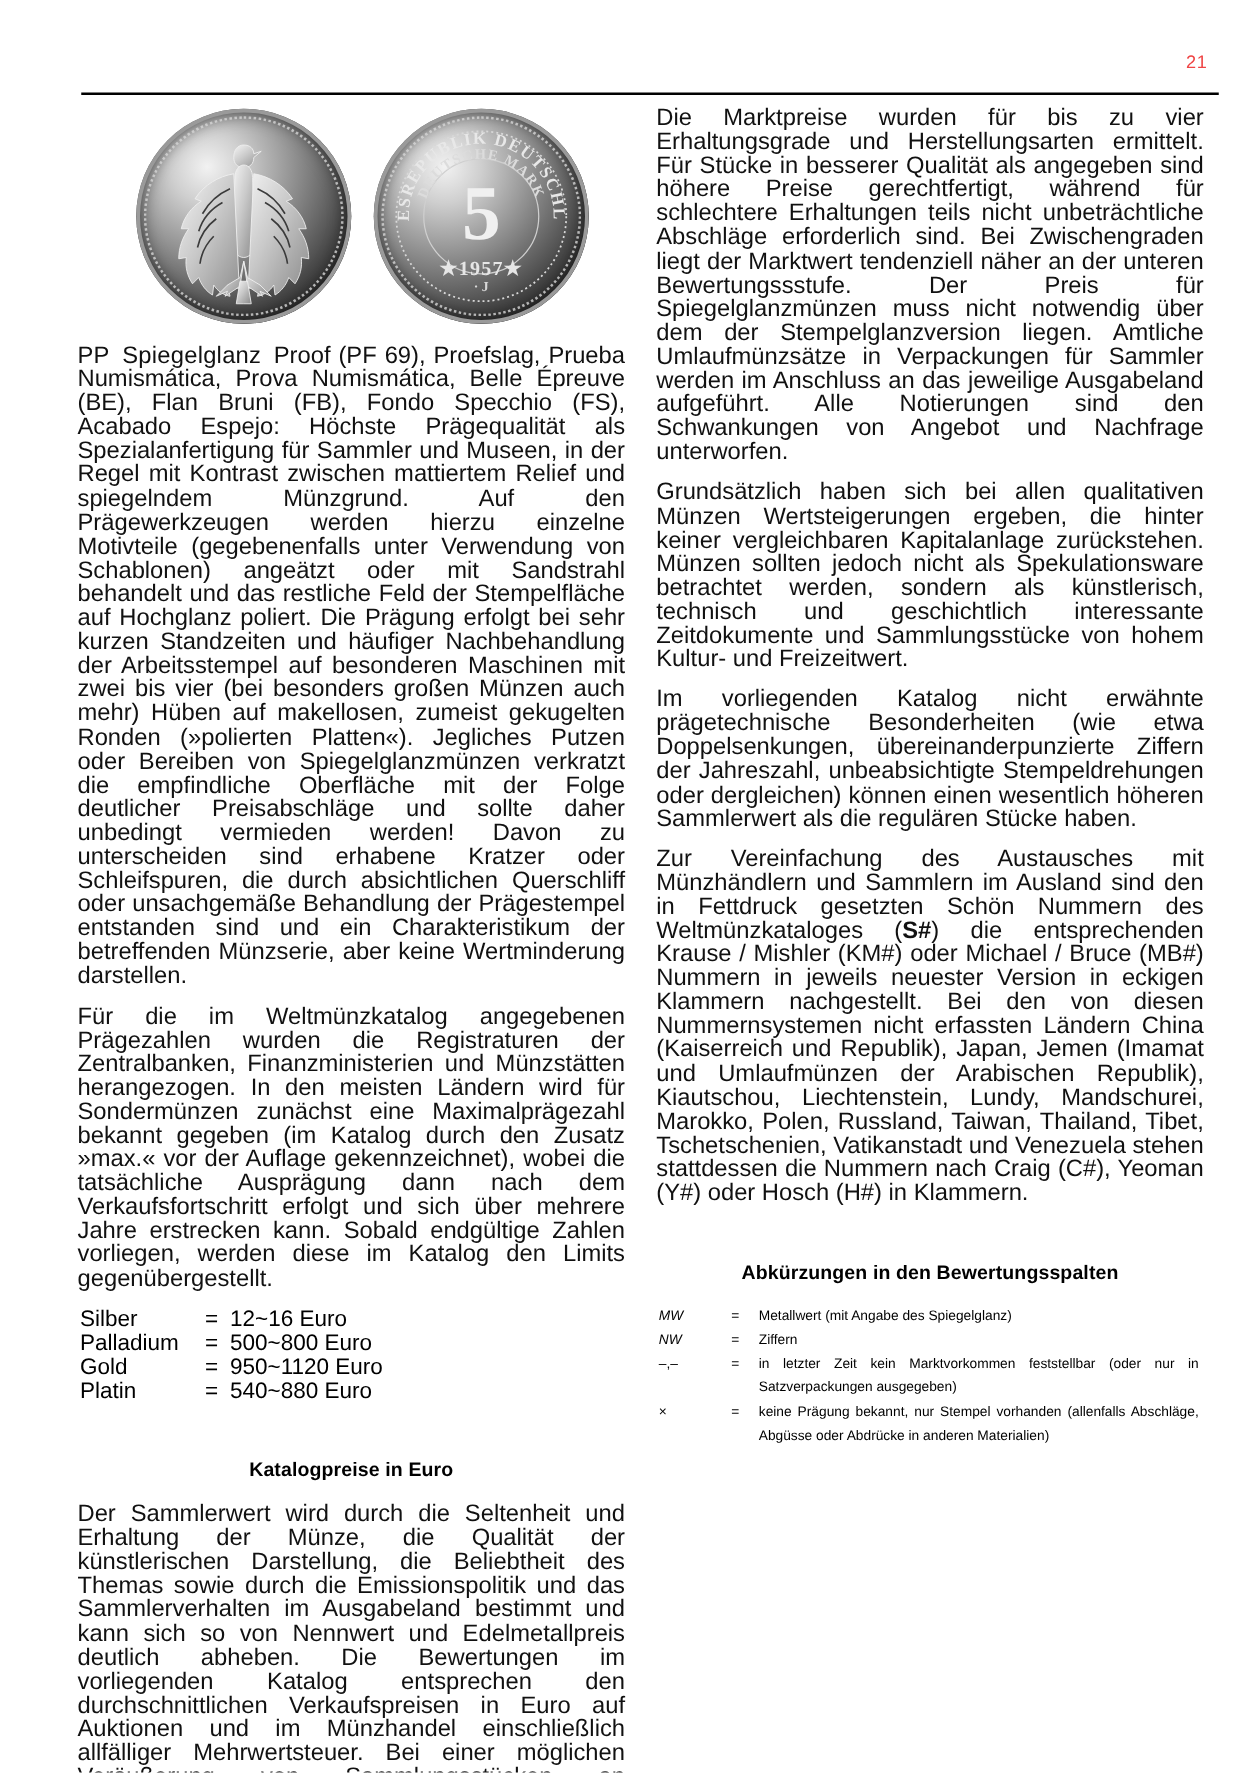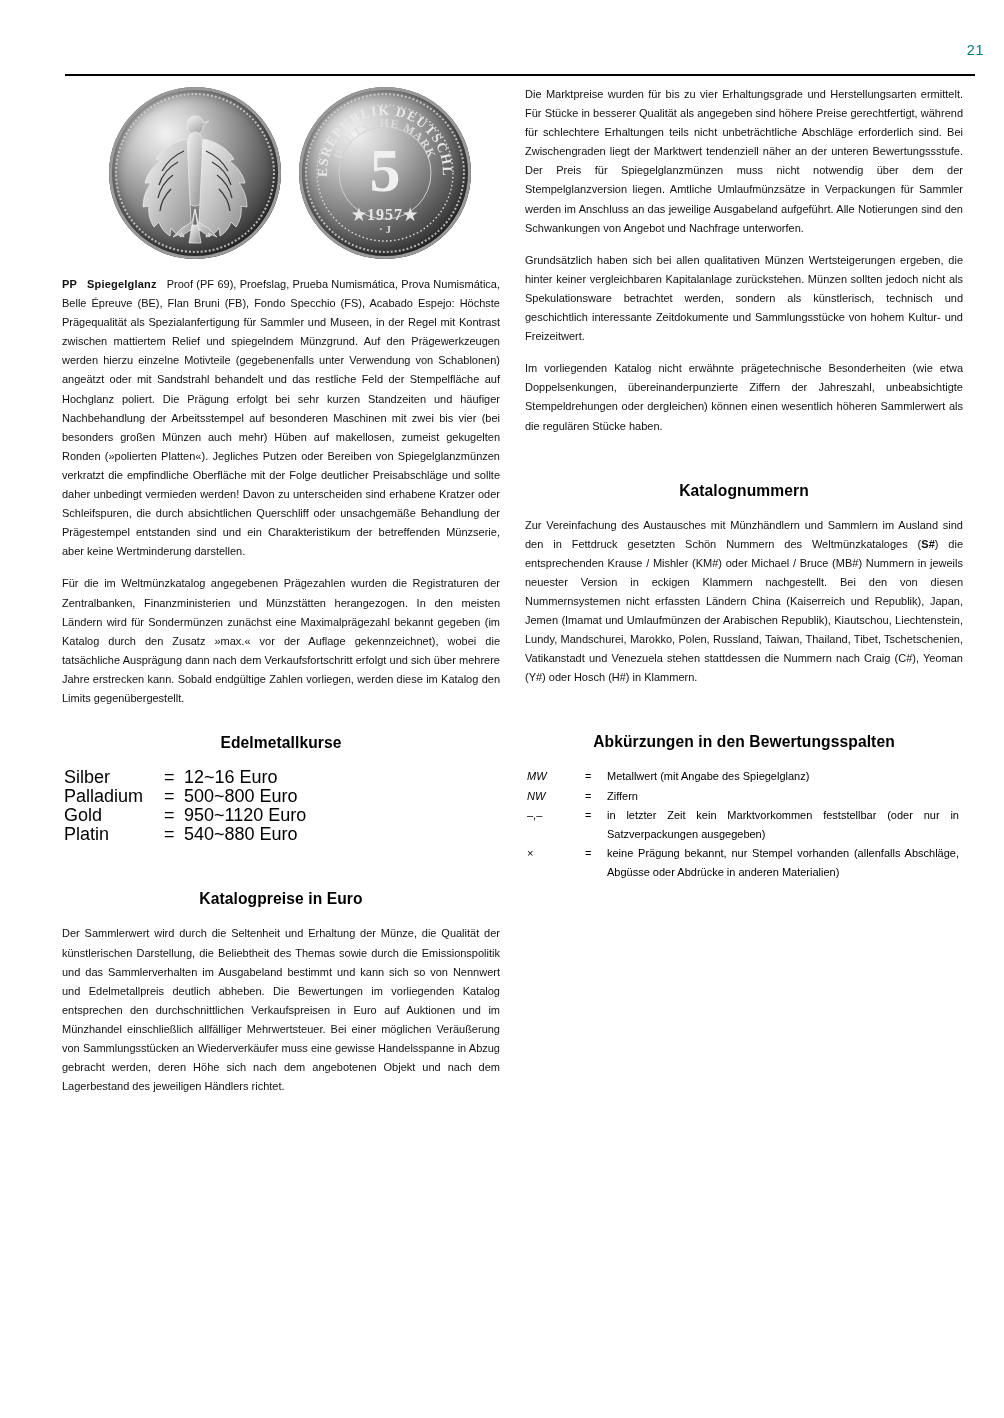--- a/index.html
+++ b/index.html
@@ -18,24 +18,24 @@
 
   .page {
     position: absolute;
     inset: 0;
   }
 
   
   .folio {
     position: absolute;
     top: 42px;
-    right: 20px;
+    right: 38px;
     font-size: 14.5px;
     letter-spacing: 0.5px;
-    color: #0f766e;
+    color: #ef4444;
   }
   .header-rule {
     position: absolute;
     top: 74px;
     left: 65px;
     width: 910px;
     height: 2px;
     background: #000000;
   }
 
@@ -79,31 +79,31 @@
     position: absolute;
     inset: 12px;
     border-radius: 50%;
     overflow: hidden;
   }
   .coin svg { display:block; width:100%; height:100%; }
 
   
   p.body {
     margin: 0 0 13px 0;
-    font-size: 11px;
+    font-size: 19px;
     line-height: 19.1px;
     text-align: justify;
     text-justify: inter-word;
     hyphens: manual;
     color: #111;
   }
   p.body:last-child { margin-bottom: 0; }
 
   .lead-term {
-    font-weight: bold;
+    font-weight: normal;
     letter-spacing: .2px;
   }
   .lead-gap { display: inline-block; width: 10px; }
 
   h2.section {
     font-size: 15.6px;
     font-weight: bold;
     text-align: center;
     margin: 26px 0 16px 0;
     letter-spacing: .1px;
@@ -206,21 +206,20 @@
           </svg>
         </div>
       </div>
 
     </div>
 
     <p class="body"><span class="lead-term">PP</span><span class="lead-gap"></span><span class="lead-term">Spiegelglanz</span><span class="lead-gap"></span><span>Proof (PF 69), Proefslag, Prueba Numismática, Prova Numismática, Belle Épreuve (BE), Flan Bruni (FB), Fondo Specchio (FS), Acabado Espejo: Höchste Prägequalität als Spezialanfertigung für Sammler und Museen, in der Regel mit Kontrast zwischen mattiertem Relief und spiegelndem Münzgrund. Auf den Prägewerkzeugen werden hierzu einzelne Motivteile (gegebenenfalls unter Verwendung von Schablonen) angeätzt oder mit Sandstrahl behandelt und das restliche Feld der Stempelfläche auf Hochglanz poliert. Die Prägung erfolgt bei sehr kurzen Standzeiten und häufiger Nachbehandlung der Arbeitsstempel auf besonderen Maschinen mit zwei bis vier (bei besonders großen Münzen auch mehr) Hüben auf makellosen, zumeist gekugelten Ronden (»polierten Platten«). Jegliches Putzen oder Bereiben von Spiegelglanzmünzen verkratzt die empfindliche Oberfläche mit der Folge deutlicher Preisabschläge und sollte daher unbedingt vermieden werden! Davon zu unterscheiden sind erhabene Kratzer oder Schleifspuren, die durch absichtlichen Querschliff oder unsachgemäße Behandlung der Prägestempel entstanden sind und ein Charakteristikum der betreffenden Münzserie, aber keine Wertminderung darstellen.</span></p>
 
     <p class="body">Für die im Weltmünzkatalog angegebenen Prägezahlen wurden die Registraturen der Zentralbanken, Finanzministerien und Münzstätten herangezogen. In den meisten Ländern wird für Sondermünzen zunächst eine Maximalprägezahl bekannt gegeben (im Katalog durch den Zusatz »max.« vor der Auflage gekennzeichnet), wobei die tatsächliche Ausprägung dann nach dem Verkaufsfortschritt erfolgt und sich über mehrere Jahre erstrecken kann. Sobald endgültige Zahlen vorliegen, werden diese im Katalog den Limits gegenübergestellt.</p>
 
-    <h2 class="section">Edelmetallkurse</h2>
 
     <table class="kv">
       <tbody>
         <tr>
           <td class="k">Silber</td>
           <td class="eq">=</td>
           <td class="v">12~16 Euro</td>
         </tr>
         <tr>
           <td class="k">Palladium</td>
@@ -244,21 +243,20 @@
     <p class="body">Der Sammlerwert wird durch die Seltenheit und Erhaltung der Münze, die Qualität der künstlerischen Darstellung, die Beliebtheit des Themas sowie durch die Emissionspolitik und das Sammlerverhalten im Ausgabeland bestimmt und kann sich so von Nennwert und Edelmetallpreis deutlich abheben. Die Bewertungen im vorliegenden Katalog entsprechen den durchschnittlichen Verkaufspreisen in Euro auf Auktionen und im Münzhandel einschließlich allfälliger Mehrwertsteuer. Bei einer möglichen Veräußerung von Sammlungsstücken an Wiederverkäufer muss eine gewisse Handelsspanne in Abzug gebracht werden, deren Höhe sich nach dem angebotenen Objekt und nach dem Lagerbestand des jeweiligen Händlers richtet.</p>
 
   </div>
 
   <div class="col col-right">
 
     <p class="body">Die Marktpreise wurden für bis zu vier Erhaltungsgrade und Herstellungsarten ermittelt. Für Stücke in besserer Qualität als angegeben sind höhere Preise gerechtfertigt, während für schlechtere Erhaltungen teils nicht unbeträchtliche Abschläge erforderlich sind. Bei Zwischengraden liegt der Marktwert tendenziell näher an der unteren Bewertungssstufe. Der Preis für Spiegelglanzmünzen muss nicht notwendig über dem der Stempelglanzversion liegen. Amtliche Umlaufmünzsätze in Verpackungen für Sammler werden im Anschluss an das jeweilige Ausgabeland aufgeführt. Alle Notierungen sind den Schwankungen von Angebot und Nachfrage unterworfen.</p>
     <p class="body">Grundsätzlich haben sich bei allen qualitativen Münzen Wertsteigerungen ergeben, die hinter keiner vergleichbaren Kapitalanlage zurückstehen. Münzen sollten jedoch nicht als Spekulationsware betrachtet werden, sondern als künstlerisch, technisch und geschichtlich interessante Zeitdokumente und Sammlungsstücke von hohem Kultur- und Freizeitwert.</p>
     <p class="body">Im vorliegenden Katalog nicht erwähnte prägetechnische Besonderheiten (wie etwa Doppelsenkungen, übereinanderpunzierte Ziffern der Jahreszahl, unbeabsichtigte Stempeldrehungen oder dergleichen) können einen wesentlich höheren Sammlerwert als die regulären Stücke haben.</p>
 
-    <h2 class="section roomy">Katalognummern</h2>
     <p class="body"><span>Zur Vereinfachung des Austausches mit Münzhändlern und Sammlern im Ausland sind den in Fettdruck gesetzten Schön Nummern des Weltmünzkataloges (</span><b>S#</b><span>) die entsprechenden Krause / Mishler (KM#) oder Michael / Bruce (MB#) Nummern in jeweils neuester Version in eckigen Klammern nachgestellt. Bei den von diesen Nummernsystemen nicht erfassten Ländern China (Kaiserreich und Republik), Japan, Jemen (Imamat und Umlaufmünzen der Arabischen Republik), Kiautschou, Liechtenstein, Lundy, Mandschurei, Marokko, Polen, Russland, Taiwan, Thailand, Tibet, Tschetschenien, Vatikanstadt und Venezuela stehen stattdessen die Nummern nach Craig (C#), Yeoman (Y#) oder Hosch (H#) in Klammern.</span></p>
 
     <h2 class="section roomy">Abkürzungen in den Bewertungsspalten</h2>
 
     <table class="abbr">
       <tbody>
         <tr>
           <td class="sym">MW</td>
           <td class="eq">=</td>
           <td class="def">Metallwert (mit Angabe des Spiegelglanz)</td>

